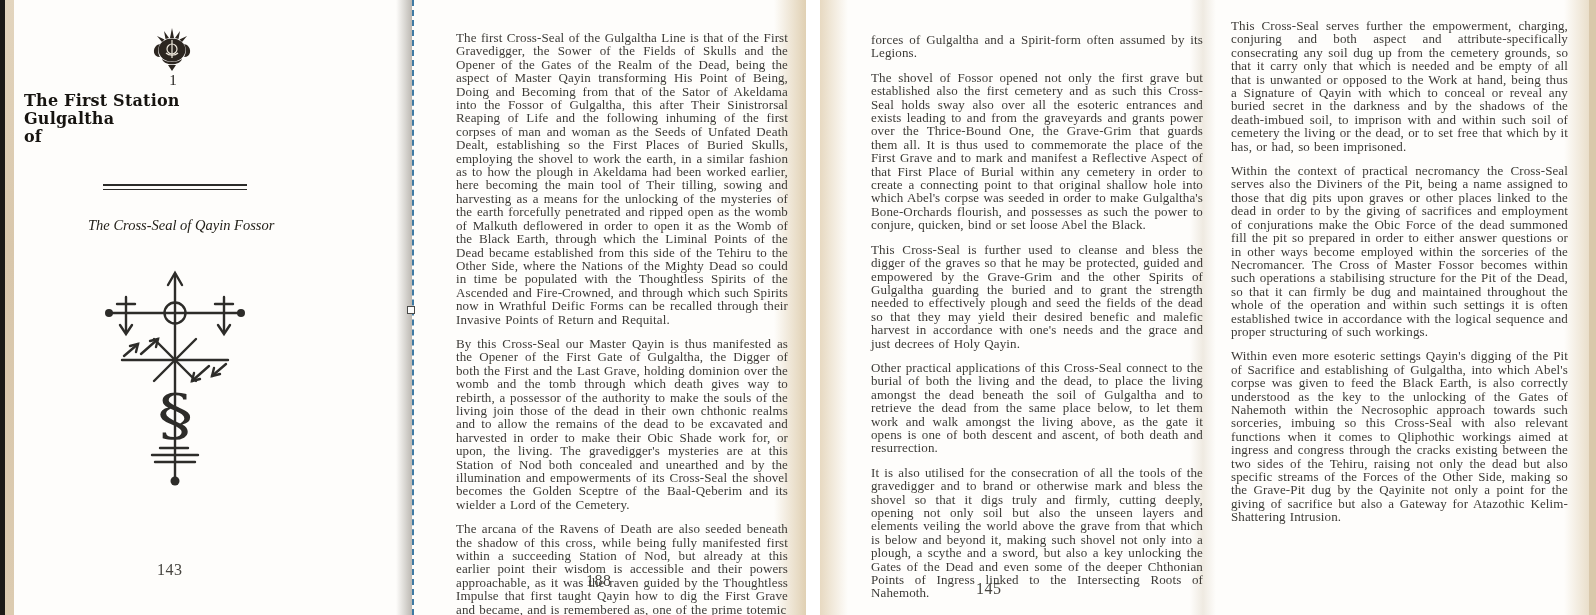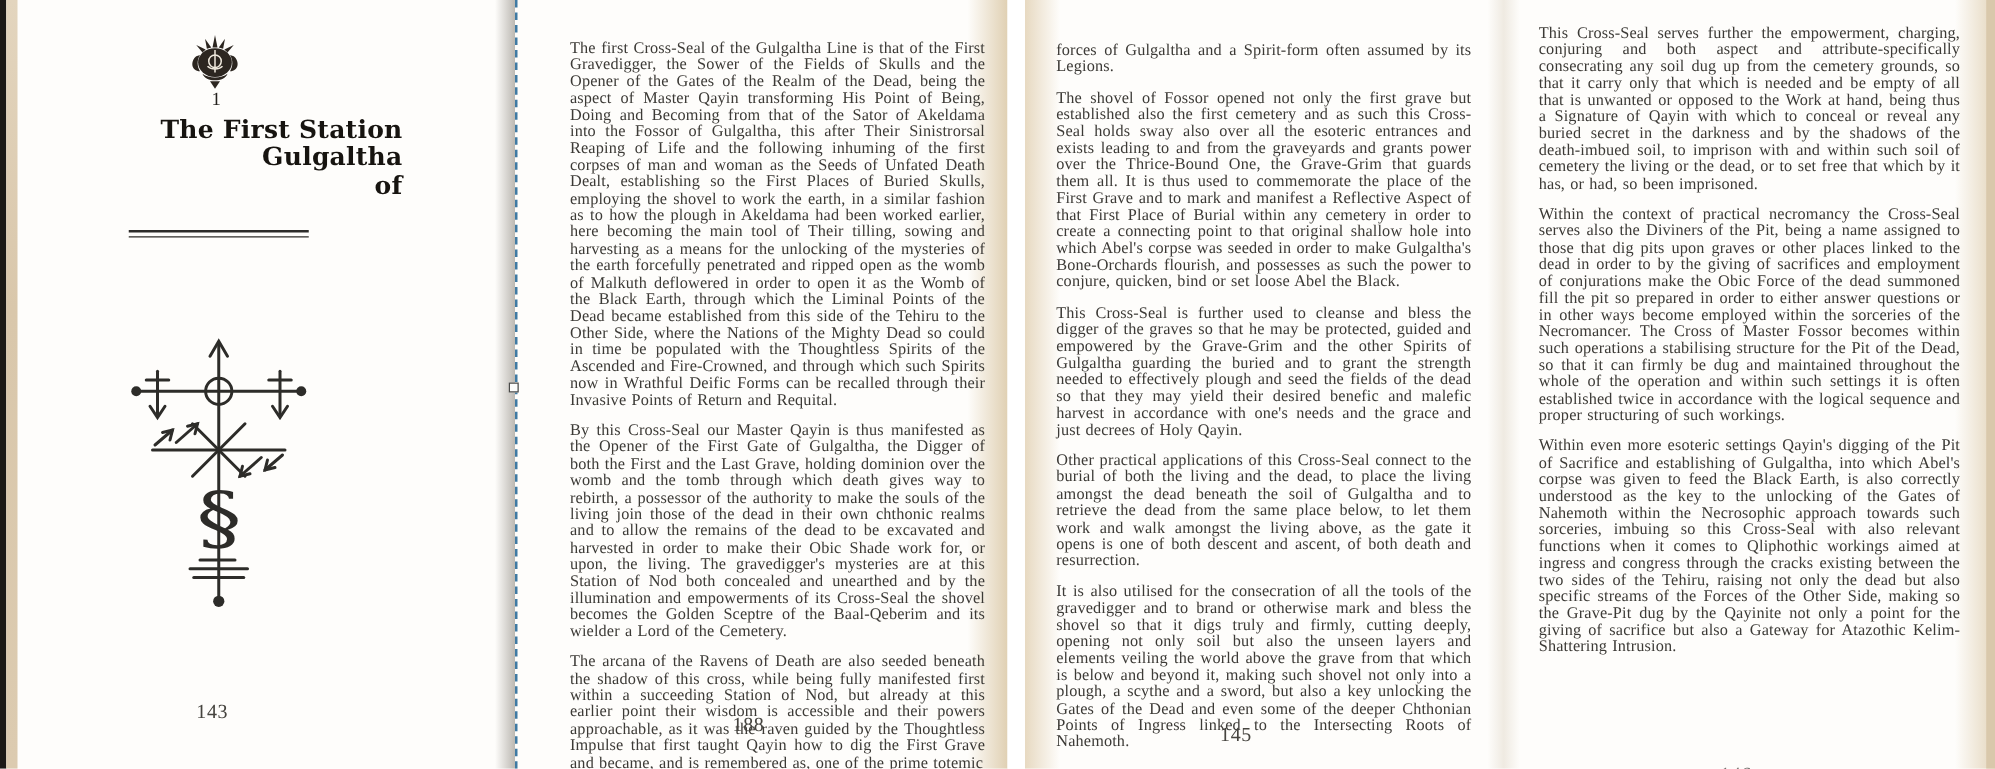--- a/index.html
+++ b/index.html
@@ -28,41 +28,41 @@
   .crease-145-146{left:1190px;top:0;width:26px;height:615px;
     background:linear-gradient(to right, rgba(198,182,156,0), rgba(196,180,152,0.26), rgba(198,182,156,0));}
   .edge-right-grad{left:1564px;top:0;width:32px;height:615px;
     background:linear-gradient(to right, rgba(224,209,184,0), #e4d6bd);}
   .strip-right-tan{left:1589px;top:0;width:7px;height:615px;background:#d9c8ab;}
 
   
   .ornament{left:150px;top:26px;width:44px;height:46px;}
   .chapter-num{left:40px;top:72px;width:266px;text-align:center;
     font-size:15px;color:#23201c;}
-  .chapter-title{left:24px;top:92px;width:298px;text-align:right;
+  .chapter-title{left:24px;top:92px;width:298px;text-align:left;
     font-family:"DejaVu Serif", serif;font-weight:bold;
-    font-size:20px;line-height:1.12;color:#171410;letter-spacing:0.2px;}
+    font-size:16px;line-height:1.12;color:#171410;letter-spacing:0.2px;}
   .title-rule{left:103px;top:184px;width:144px;height:3px;
     border-top:2.5px solid #2c2b29;border-bottom:1px solid #2c2b29;box-sizing:content-box;}
   .chapter-subtitle{left:88px;top:217px;width:260px;
     font-style:italic;font-size:14.5px;color:#232019;}
   .sigil{left:96px;top:248px;}
 
   
   .textcol p{
     margin:0 0 11px 0;
     text-align:justify;
     font-size:13px;
     line-height:13.4px;
     color:#3c3a36;
     letter-spacing:0.12px;
     word-spacing:0.8px;
   }
   .col-144{left:456px;top:31px;width:332px;}
-  .col-145{left:845px;top:33px;width:332px;}
+  .col-145{left:871px;top:33px;width:332px;}
   .col-146{left:1231px;top:19px;width:337px;}
 
   .pagenum{font-size:16px;color:#46443f;letter-spacing:0.5px;}
   #pn-143{left:157px;top:561px;}
   #pn-144{left:586px;top:572px;}
   #pn-145{left:976px;top:580px;}
   #pn-146{left:1376px;top:612px;}
 </style>
 </head>
 <body>
@@ -99,20 +99,21 @@
       </g>
     </svg>
   </div>
   <div class="abs chapter-num">1</div>
   <div class="abs chapter-title">
     <div>The First Station</div>
     <div>Gulgaltha</div>
     <div>of</div>
   </div>
   <div class="abs title-rule"></div>
+  <div class="abs chapter-subtitle">The Cross-Seal of Qayin Fossor</div>
 
   <div class="abs sigil">
     <svg width="158" height="240" viewBox="0 0 158 240">
       <g stroke="#2d2c29" stroke-width="2.4" fill="none" stroke-linecap="round">
 
         <line x1="79" y1="26" x2="79" y2="231"></line>
         <polyline points="72,37 79,25 86,37"></polyline>
 
         <circle cx="79" cy="65" r="10.5"></circle>
         <line x1="13" y1="65" x2="145" y2="65"></line>

